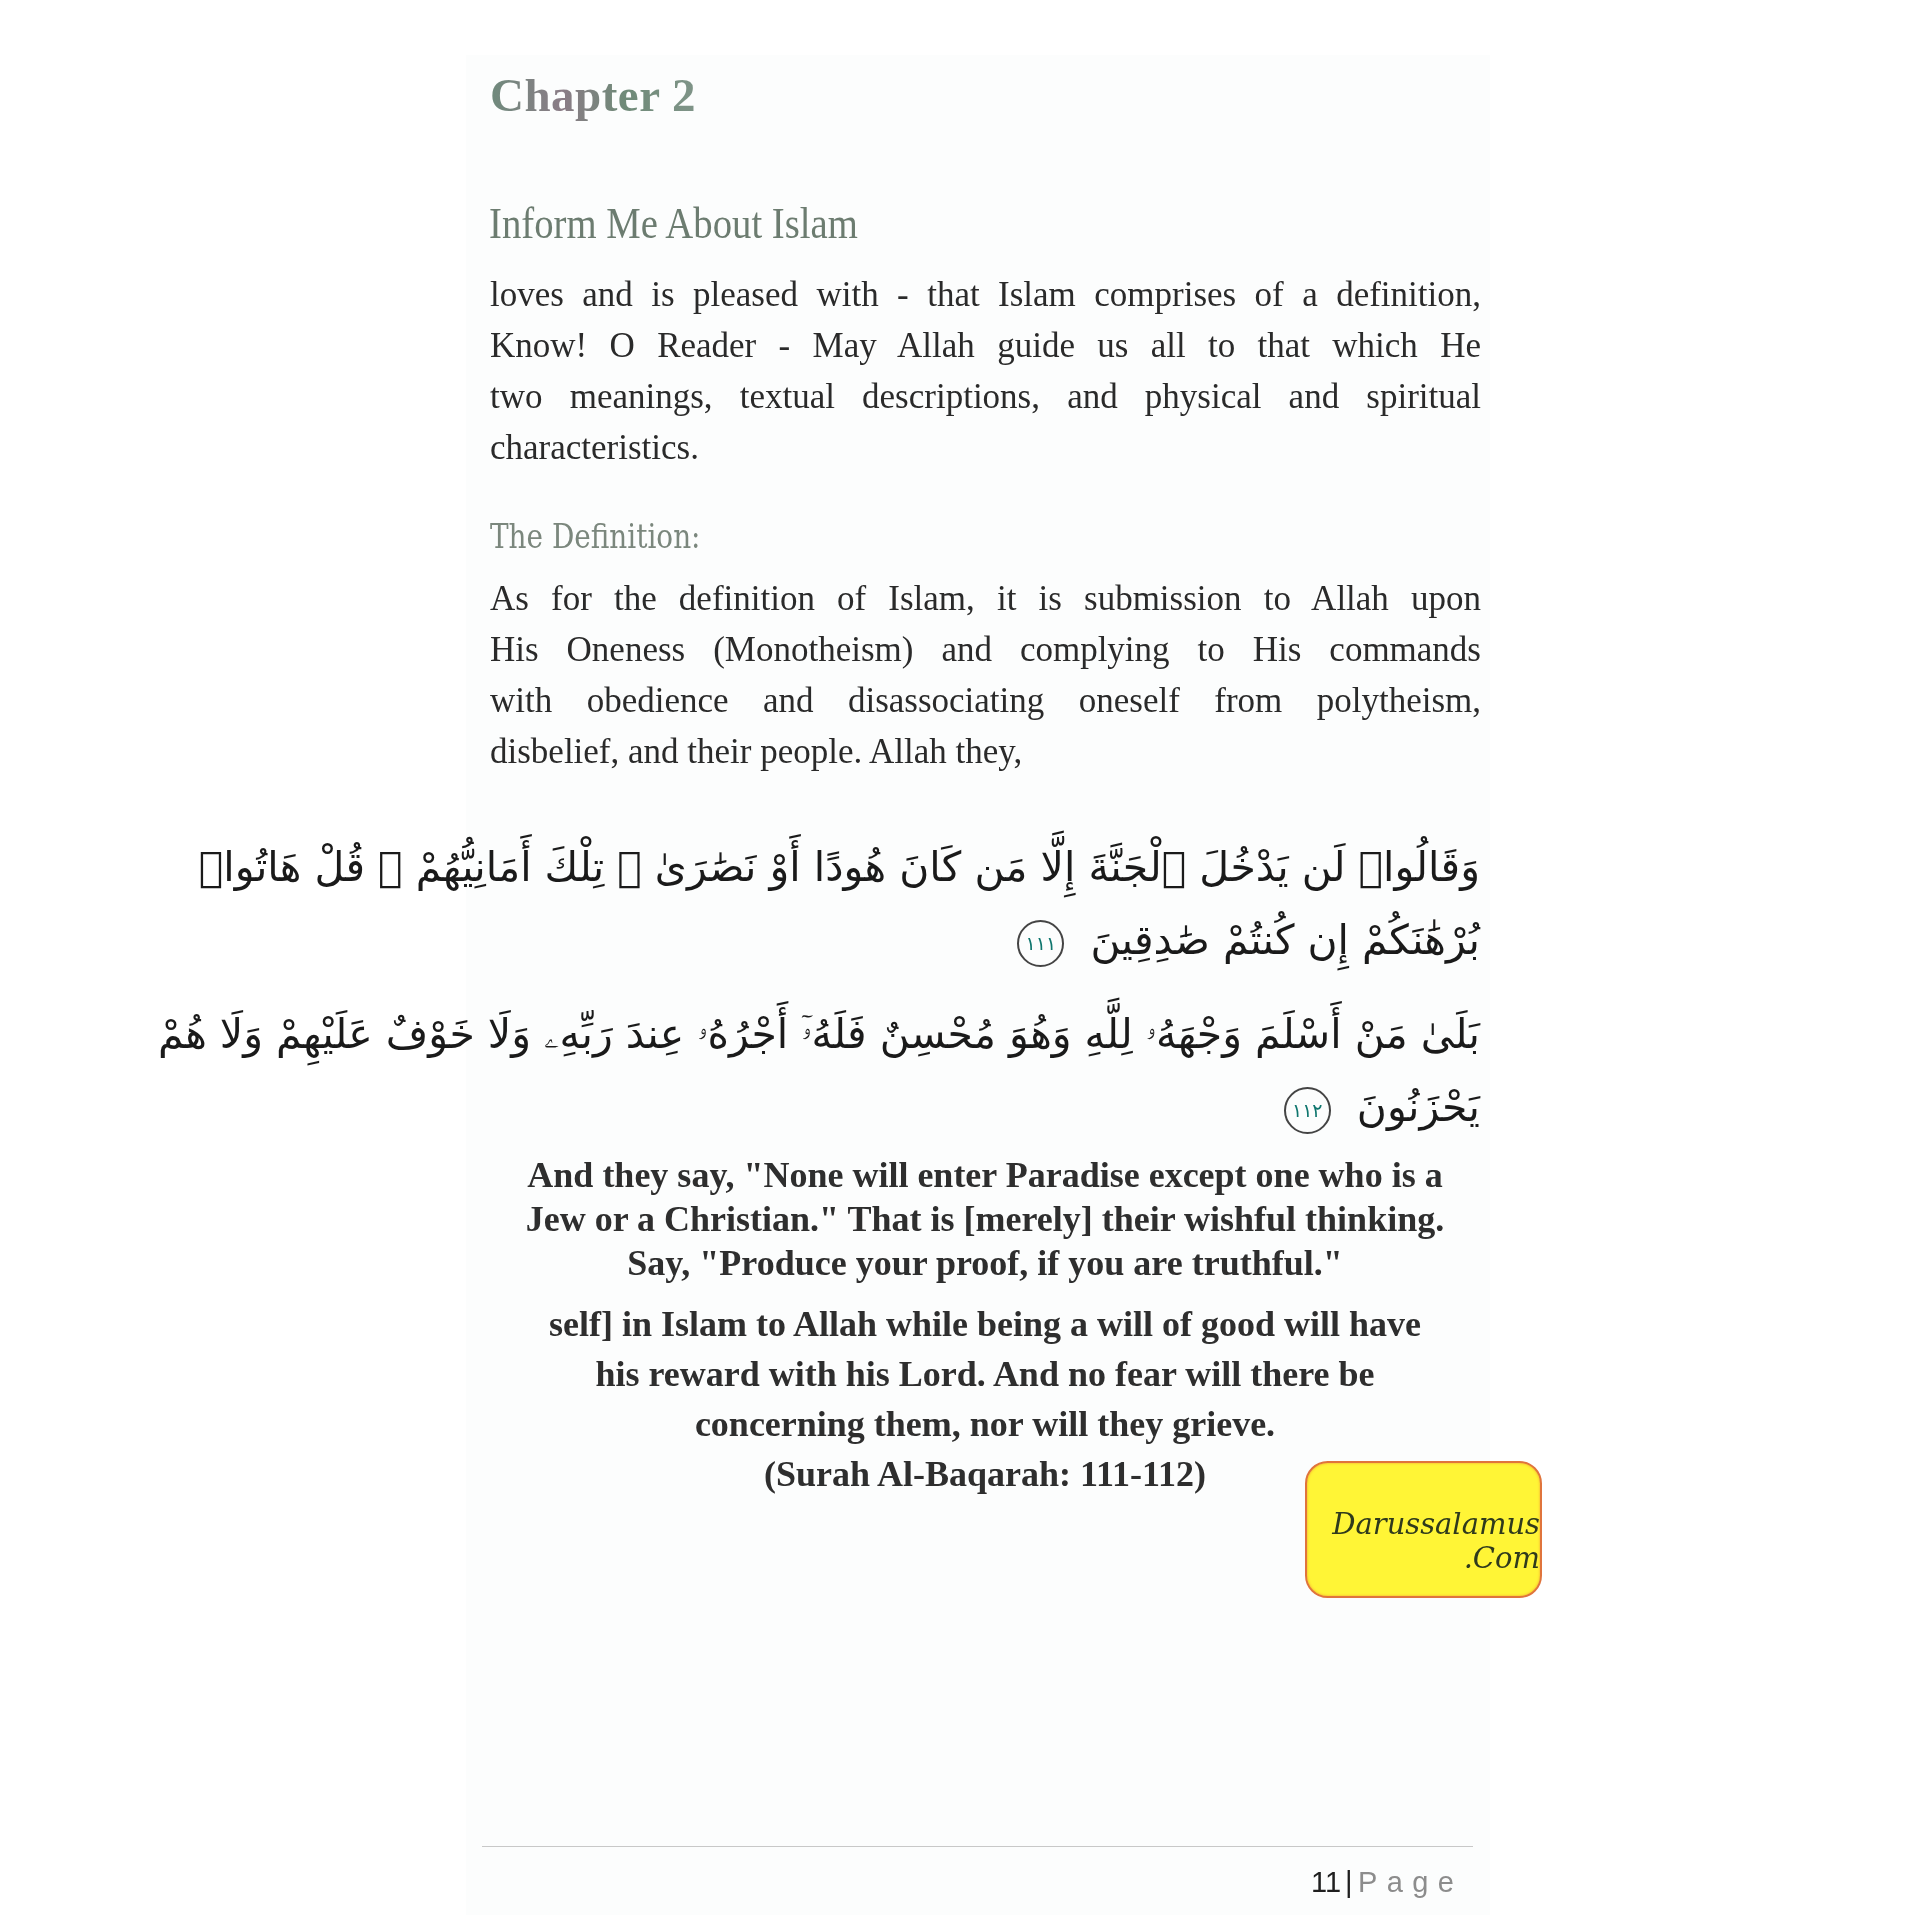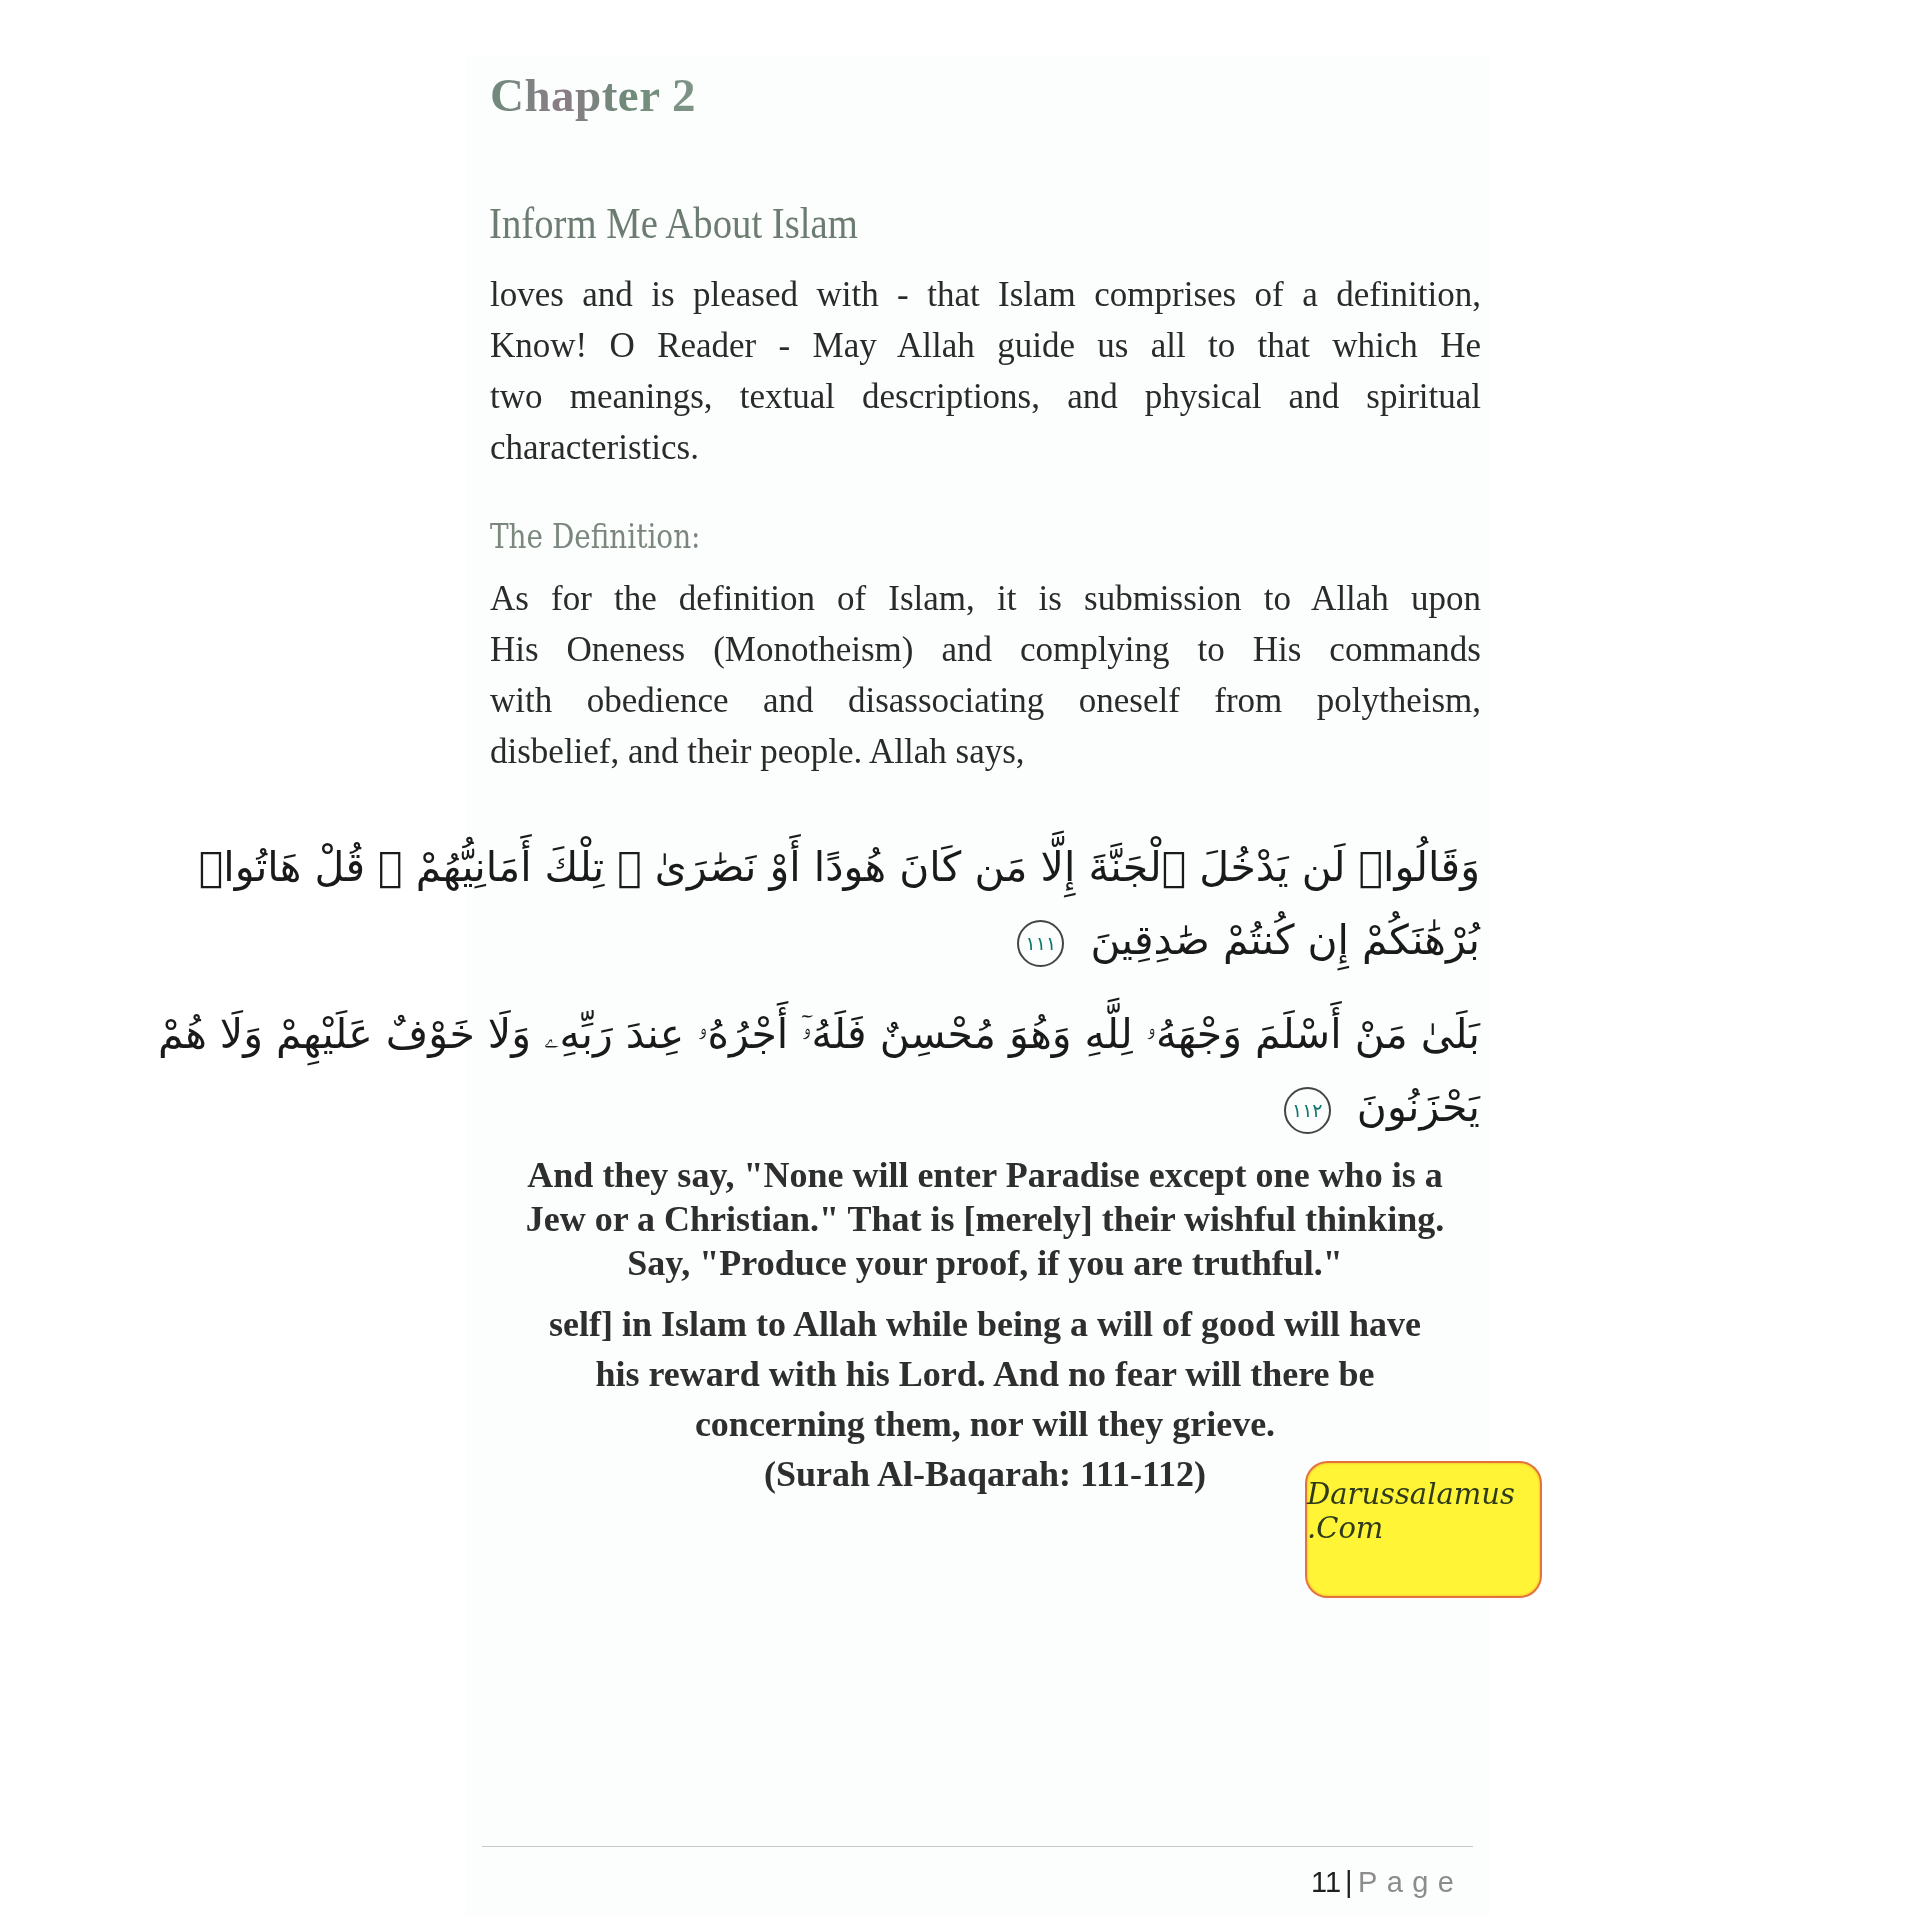--- a/index.html
+++ b/index.html
@@ -129,27 +129,27 @@
     .badge {
       left: 1305px;
       top: 1461px;
       width: 237px;
       height: 137px;
       box-sizing: border-box;
       background: #fff536;
       border: 2.8px solid #e0743c;
       border-radius: 22.6px;
       box-shadow: inset 0 0 2.8px #f2a030;
-      text-align: left;
+      text-align: right;
       font-family: "DejaVu Serif", serif;
       font-style: italic;
       color: #2f3a1c;
       font-size: 29px;
       line-height: 34px;
-      padding-top: 14px;
+      padding-top: 44px;
     }
     .badge span { display: block; }
 
     .footer-rule {
       left: 482px;
       top: 1846px;
       width: 991px;
       height: 0;
       border-top: 0.9px solid #c8c8c8;
     }
@@ -181,21 +181,21 @@
   <span class="line">two meanings, textual descriptions, and physical and spiritual</span>
   <span class="line last">characteristics.</span>
 </div>
 
 <div class="abs subheading">The Definition:</div>
 
 <div class="abs body-para para-2">
   <span class="line">As for the definition of Islam, it is submission to Allah upon</span>
   <span class="line">His Oneness (Monotheism) and complying to His commands</span>
   <span class="line">with obedience and disassociating oneself from polytheism,</span>
-  <span class="line last">disbelief, and their people. Allah says,</span>
+  <span class="line last">disbelief, and their people. Allah they,</span>
 </div>
 
 <div class="abs arabic-block verse-1" lang="ar">
   <span class="arabic-line full">وَقَالُوا۟ لَن يَدْخُلَ ٱلْجَنَّةَ إِلَّا مَن كَانَ هُودًا أَوْ نَصَٰرَىٰ ۗ تِلْكَ أَمَانِيُّهُمْ ۗ قُلْ هَاتُوا۟</span>
   <span class="arabic-line">
     <span>بُرْهَٰنَكُمْ إِن كُنتُمْ صَٰدِقِينَ</span>
     <span class="ayah-marker">١١١</span>
   </span>
 </div>
 

